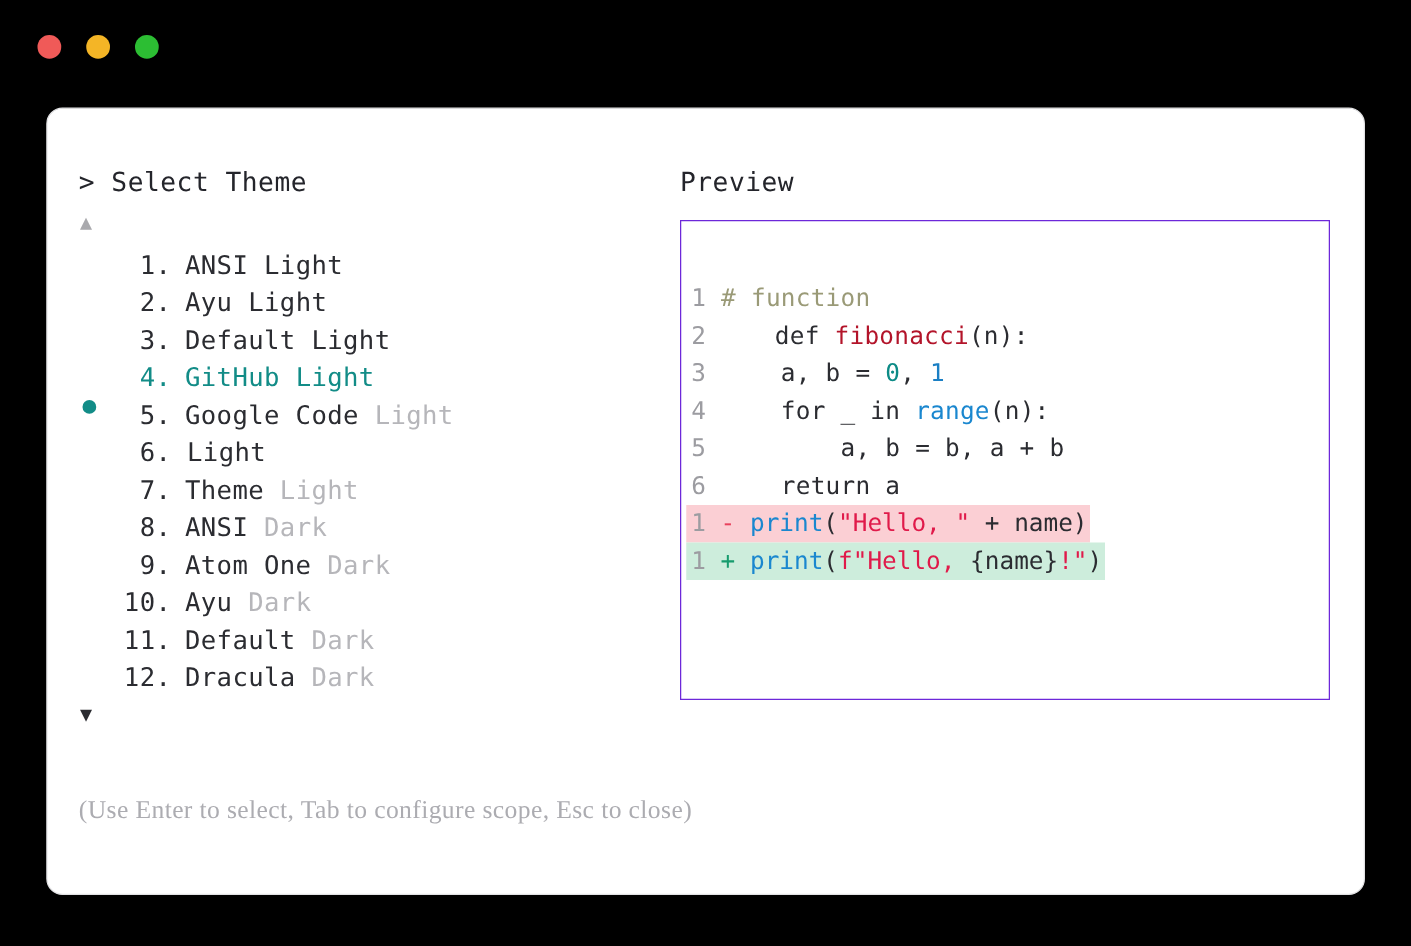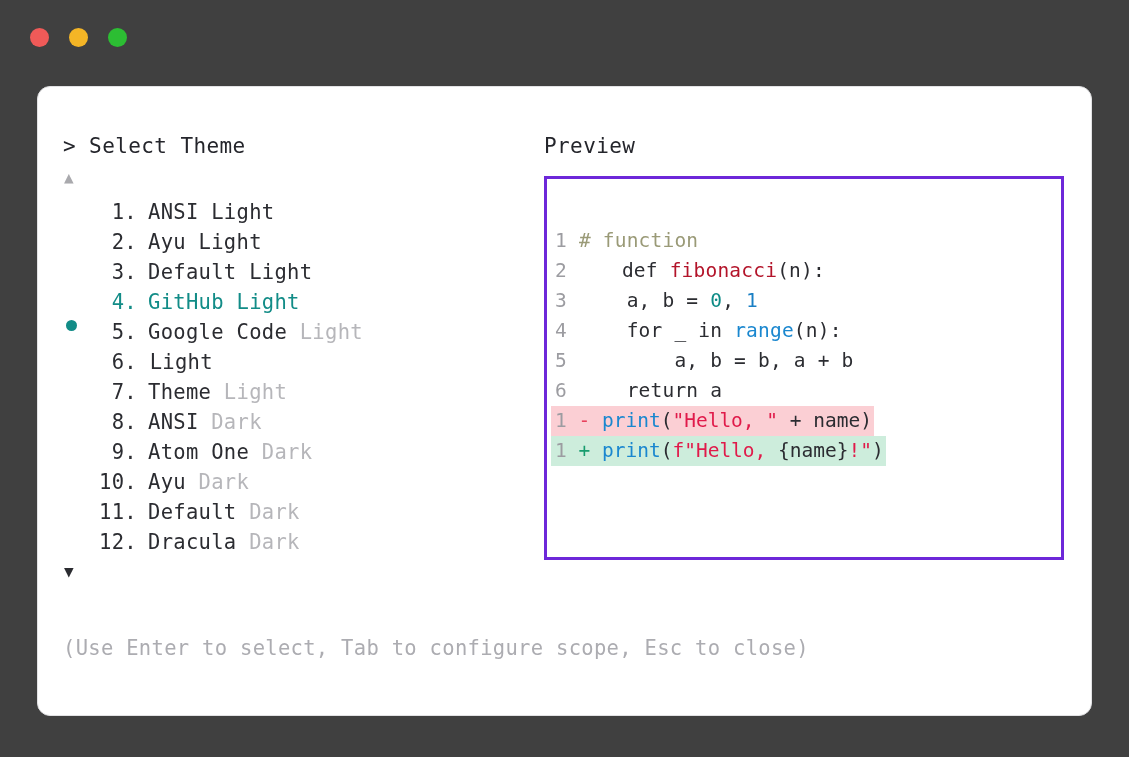--- a/index.html
+++ b/index.html
@@ -5,21 +5,21 @@
 <style>
   * { box-sizing: border-box; }
   html, body {
     margin: 0; padding: 0;
     width: 1129px; height: 757px;
     background: #ffffff;
     font-family: "DejaVu Sans Mono", "Liberation Mono", monospace;
     -webkit-font-smoothing: antialiased;
   }
 
-  #root { position: relative; width: 1129px; height: 757px; background: #404040; }
+  #root { position: relative; width: 1129px; height: 757px; background: #000000; }
 
   
   .titlebar { position: absolute; left: 30px; top: 28px; display: flex; gap: 20px; align-items: center; }
   .dot { width: 19px; height: 19px; border-radius: 50%; display: block; }
 
   
   .card {
     position: absolute;
     left: 37px; top: 86px;
     width: 1055px; height: 630px;
@@ -67,21 +67,21 @@
   .sfx.dim { color: #b6b6ba; }
   .sfx.solid { color: #2b2c31; }
   .theme-row.selected .idx,
   .theme-row.selected .nm,
   .theme-row.selected .sfx { color: #128c87; }
 
   
   .preview-box {
     position: absolute; left: 506px; top: 89px;
     width: 520px; height: 384px;
-    border: 3px solid #6d28d9;
+    border: 1px solid #6d28d9;
     background: #ffffff;
   }
   .code {
     position: absolute; left: 8px; top: 47px; right: 8px;
     font-size: 19.5px; line-height: 30px; letter-spacing: 0.2px;
     white-space: pre;
   }
   .code-line { display: block; height: 30px; white-space: pre; }
   .ln { color: #9c9ca1; }
 
@@ -100,21 +100,21 @@
   .diff-del { background: #fbcfd4; }
   .diff-add { background: #cdeddc; }
   .mark-del { color: #e8415c; }
   .mark-add { color: #179c6e; }
   .diff-group { position: absolute; left: 4px; top: 227px; }
 
   
   .hint {
     position: absolute; left: 25px; top: 546px;
     font-size: 20.5px; line-height: 30px; letter-spacing: 0.3px;
-    color: #acacb1; white-space: pre;
+    color: #acacb1; white-space: pre; font-family: Liberation Serif, serif;
   }
 </style>
 </head>
 <body>
 
 <div id="root">
 
   <div class="titlebar">
     <span class="dot" style="background: rgb(240, 90, 88);"></span>
     <span class="dot" style="background: rgb(244, 181, 38);"></span>

